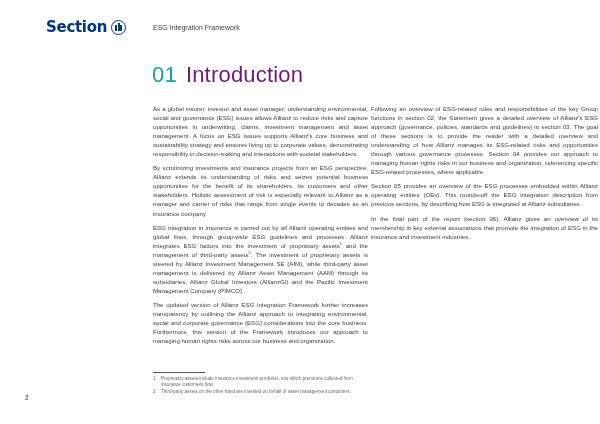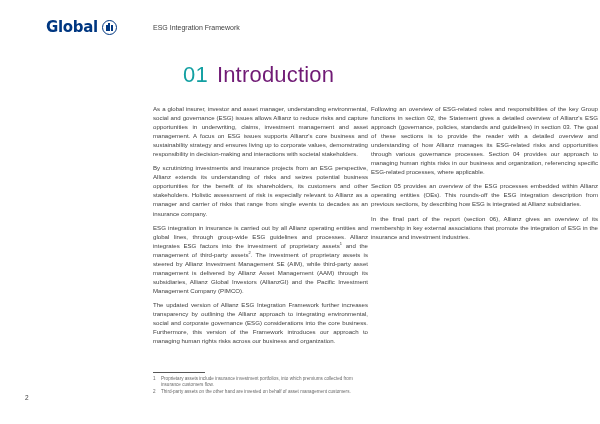--- a/index.html
+++ b/index.html
@@ -7,38 +7,38 @@
          font-family:"Liberation Sans", "DejaVu Sans", sans-serif; color:#414141; }
   .logo { position:absolute; left:46px; top:18px; display:flex; align-items:center; gap:4px; }
   .logo-text { font-family:"DejaVu Sans", sans-serif; font-weight:bold; font-size:15px; color:#003781; letter-spacing:-0.3px; }
   .logo-mark { width:15px; height:15px; border:1.8px solid #003781; border-radius:50%; box-sizing:border-box; position:relative; }
   .logo-mark i { position:absolute; top:3px; width:2px; background:#003781; }
   .logo-mark i.a { left:3px; height:6px; top:4px; }
   .logo-mark i.b { left:5.5px; height:8px; top:2px; }
   .logo-mark i.c { left:8px; height:6px; top:4px; }
   .doc-title { position:absolute; left:153px; top:24px; font-size:7px; color:#414141; }
   .heading { position:absolute; left:152px; top:47px; font-size:22px; font-weight:normal; letter-spacing:0.2px; }
-  .heading .num { color:#13a0a2; margin-right:9px;margin-left:31px; }
+  .heading .num { color:#13a0a2; margin-right:9px; }
   .heading .title { color:#701a75; }
   .col { position:absolute; top:104px; width:215px; font-size:6.1px; line-height:9.05px; text-align:justify; color:#414141; }
   .col p { margin:0 0 5px 0; }
   .col.left { left:153px; }
   .col.right { left:371px; width:227px; }
   sup { font-size:4px; line-height:0; }
   .fn-rule { position:absolute; left:153px; top:372px; width:52px; border-top:0.6px solid #555; }
   .footnotes { position:absolute; left:153px; top:376px; width:215px; font-size:4.6px; line-height:6.4px; color:#6a6a6a; }
   .fn { display:flex; }
   .fn .n { width:8px; flex:none; }
   .page-num { position:absolute; left:25px; top:394px; font-size:6.5px; color:#414141; }
 </style>
 </head>
 <body>
 
 <div class="logo">
-  <span class="logo-text">Global</span>
+  <span class="logo-text">Section</span>
   <span class="logo-mark">
       <i class="a"></i>
       <i class="b"></i>
       <i class="c"></i>
     </span>
 </div>
 
 <div class="doc-title">ESG Integration Framework</div>
 
 <h1 class="heading">

